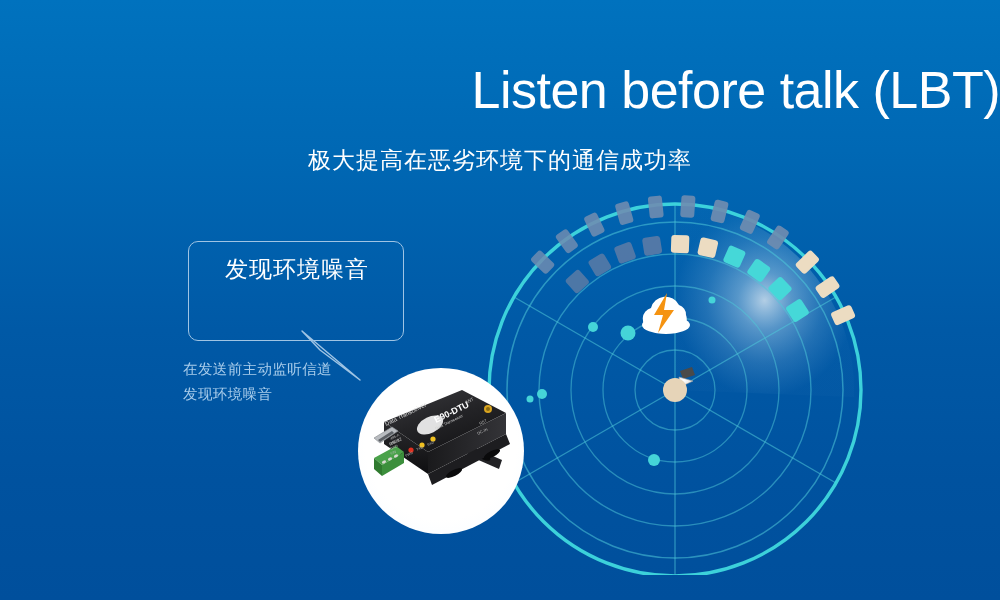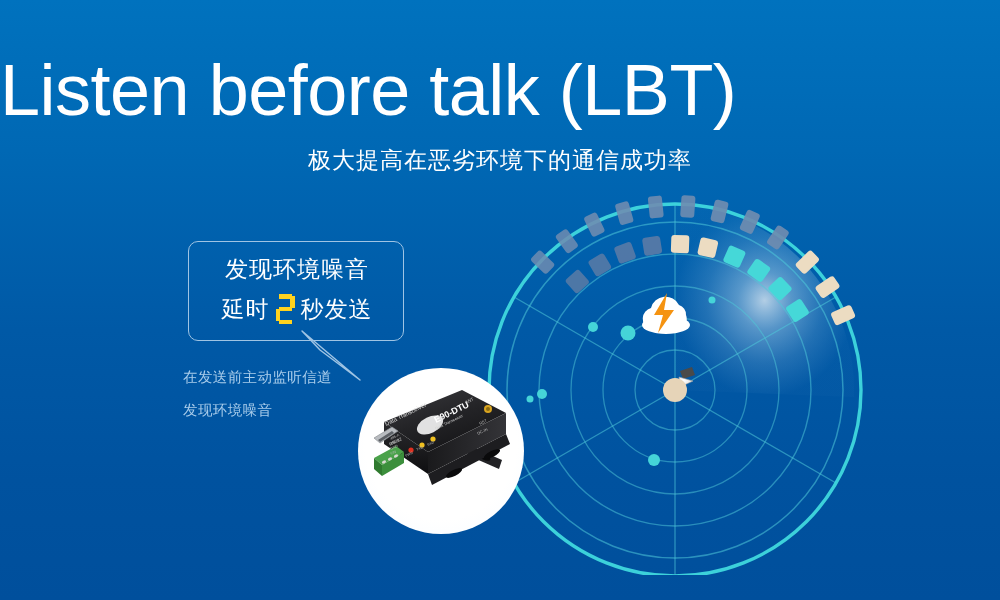--- a/index.html
+++ b/index.html
@@ -16,23 +16,23 @@
     font-family: "Liberation Sans", "DejaVu Sans", sans-serif;
     -webkit-font-smoothing: antialiased;
   }
 
   
   #title {
     position: absolute;
     left: 0;
     top: 48px;
     width: 1000px;
-    text-align: left;
+    text-align: right;
     color: #ffffff;
-    font-size: 72px;
+    font-size: 52px;
     line-height: 84px;
     font-weight: 400;
     letter-spacing: -0.5px;
     white-space: nowrap;
   }
   #subtitle {
     position: absolute;
     left: 0;
     top: 143px;
     width: 1000px;
@@ -115,21 +115,21 @@
   #body-copy {
     position: absolute;
     left: 183px;
     top: 357px;
     width: 180px;
     color: #a9cdeb;
     font-size: 14.5px;
     line-height: 25px;
     letter-spacing: 0.4px;
   }
-  #body-copy span { display: block; white-space: nowrap; margin-top: 8px; }
+  #body-copy span { display: block; white-space: nowrap; }
 
   
   #device {
     position: absolute;
     left: 358px;
     top: 368px;
     width: 166px;
     height: 166px;
     border-radius: 50%;
     background: radial-gradient(circle at 50% 46%, #ffffff 0%, #ffffff 62%, #fbfdff 78%, rgba(248,252,255,0.55) 92%, rgba(240,248,255,0.0) 100%);
@@ -275,31 +275,20 @@
 
   <svg id="callout-tail" width="110" height="60">
     <path d="M 2 1 L 60 50 L 20 20 Z" fill="none" stroke="#9fc4e4" stroke-width="1.4" stroke-linejoin="round"></path>
   </svg>
 
   <div id="title">Listen before talk (LBT)</div>
   <div id="subtitle">极大提高在恶劣环境下的通信成功率</div>
 
   <div id="callout">
     <div class="callout-line" id="callout-line-1">发现环境噪音</div>
-    <div class="callout-line" id="callout-line-2">
-      <span>延时</span>
-      <span id="seg-digit">
-        <i class="sg-a" style="display: block;"></i>
-          <i class="sg-b" style="display: block;"></i>
-          <i class="sg-g" style="display: block;"></i>
-          <i class="sg-e" style="display: block;"></i>
-          <i class="sg-d" style="display: block;"></i>
-      </span>
-      <span>秒发送</span>
-    </div>
   </div>
 
   <div id="body-copy">
     <span>在发送前主动监听信道</span>
     <span>发现环境噪音</span>
   </div>
 
   <div id="device">
     <svg width="166" height="166" viewBox="0 0 166 166" xmlns="http://www.w3.org/2000/svg">
       <defs>

